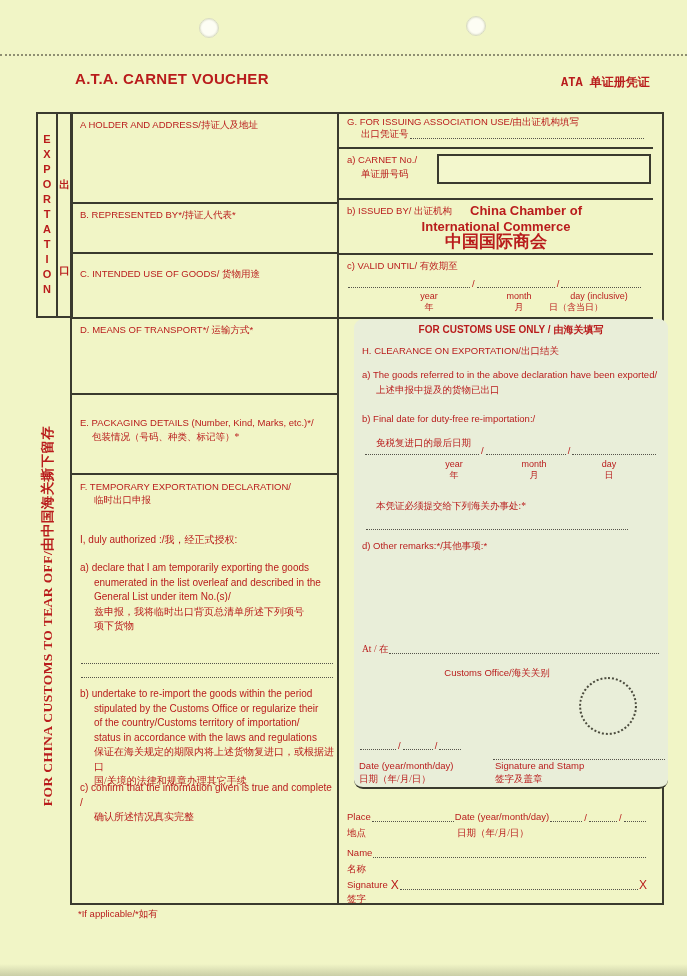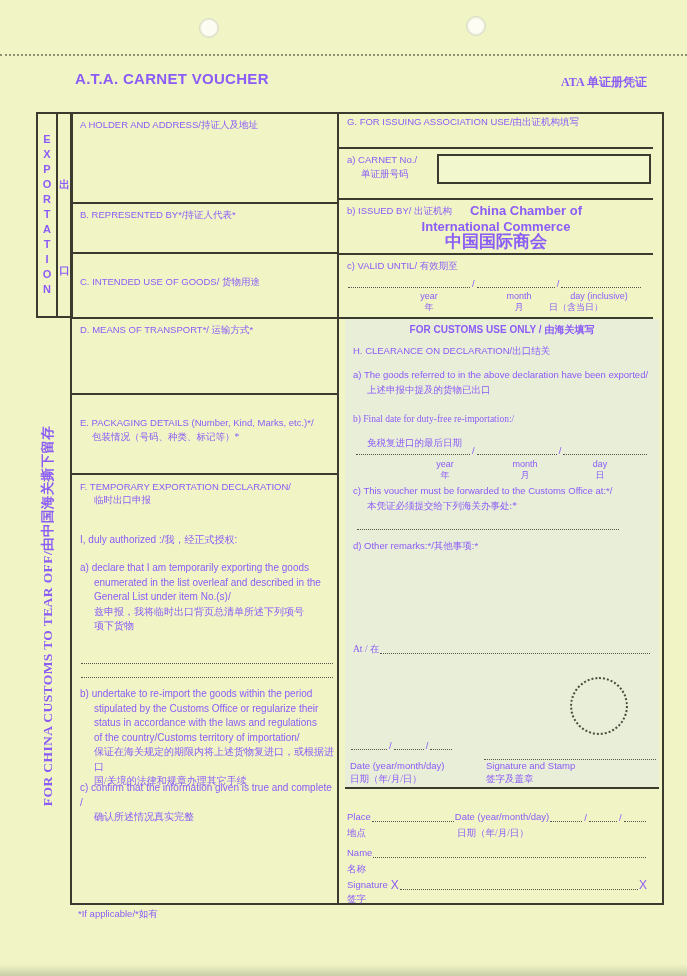--- a/index.html
+++ b/index.html
@@ -1,34 +1,34 @@
 <!DOCTYPE html>
 <html><head>
 <meta charset="utf-8">
 <style>
   html,body { margin:0; padding:0; background:#d8dcc6; }
   .page {
     position:relative; width:687px; height:976px;
     background:#f1f5c6; overflow:hidden;
     font-family:"Liberation Sans","DejaVu Sans",sans-serif;
-    color:#8b5cf6;
+    color:#b91c1c;
   }
   .abs { position:absolute; }
   .cell { position:absolute; box-sizing:border-box; }
   .bb { border-bottom:2px solid #3a3a2e; }
   .br { border-right:2px solid #3a3a2e; }
   .en { font-size:9.5px; line-height:12px; }
   .cn { font-family:"Liberation Serif","DejaVu Serif",serif; }
   .sm { font-size:9px; line-height:11px; }
   .b { font-weight:bold; }
   .perf { position:absolute; left:0; top:54px; width:687px; border-top:2px dotted #8f8f72; }
   .hole { position:absolute; width:18px; height:18px; border-radius:50%;
           background:#fdfdf4; border:1px solid #d9dcc2; box-shadow:inset 0 0 2px #c9ccb2; }
   .title { position:absolute; left:75px; top:70px; font-size:15px; font-weight:bold; letter-spacing:0.3px; }
-  .title-cn { position:absolute; left:561px; top:74px; font-size:12px; font-weight:bold; }
+  .title-cn { position:absolute; left:561px; top:74px; font-size:12px; font-weight:bold;font-family:Liberation Mono, monospace; }
   .main-box { position:absolute; left:70px; top:112px; width:594px; height:793px;
               border:2px solid #3a3a2e; box-sizing:border-box; }
   .spine { position:absolute; border:2px solid #3a3a2e; box-sizing:border-box;
            display:flex; align-items:center; justify-content:center; }
   .vert-upright { writing-mode:vertical-lr; text-orientation:upright;
                   font-weight:bold; font-size:11px; letter-spacing:3px; }
   .cnchar { position:absolute; left:0; width:100%; text-align:center; font-size:10.5px; font-weight:bold; }
   .tearoff { position:absolute; left:-262px; top:607px; width:620px; height:18px;
              transform:rotate(-90deg);
              font-family:"Liberation Serif","DejaVu Serif",serif;
@@ -72,21 +72,21 @@
   <div class="tearoff">FOR CHINA CUSTOMS TO TEAR OFF/由中国海关撕下留存</div>
 
   <div class="main-box">
 
     <div class="cell bb br" style="left:0; top:0; width:267px; height:90px; padding:5px 8px;">
       <div class="en">A   HOLDER AND ADDRESS/持证人及地址</div>
     </div>
     <div class="cell bb br" style="left:0; top:90px; width:267px; height:50px; padding:5px 8px;">
       <div class="en">B.  REPRESENTED BY*/持证人代表*</div>
     </div>
-    <div class="cell bb br" style="left:0; top:140px; width:267px; height:65px; padding:22px 8px;">
+    <div class="cell bb br" style="left:0; top:140px; width:267px; height:65px; padding:14px 8px;">
       <div class="en">C.  INTENDED USE OF GOODS/ 货物用途</div>
     </div>
     <div class="cell bb br" style="left:0; top:205px; width:267px; height:76px; padding:5px 8px;">
       <div class="en">D.  MEANS OF TRANSPORT*/ 运输方式*</div>
     </div>
     <div class="cell bb br" style="left:0; top:281px; width:267px; height:80px; padding:22px 8px;">
       <div class="en">E.  PACKAGING DETAILS (Number, Kind, Marks, etc.)*/</div>
       <div class="en cn" style="padding-left:12px; margin-top:2px;">包装情况（号码、种类、标记等）*</div>
     </div>
 
@@ -103,34 +103,38 @@
         <div class="ind cn">兹申报，我将临时出口背页总清单所述下列项号</div>
         <div class="ind cn">项下货物</div>
       </div>
 
       <div class="dots abs" style="left:8px; top:178px; width:252px;"></div>
       <div class="dots abs" style="left:8px; top:192px; width:252px;"></div>
 
       <div class="decl" style="left:8px; top:212px; width:254px;">
         <div>b) undertake to re-import the goods within the period</div>
         <div class="ind">stipulated by the Customs Office or regularize their</div>
+        <div class="ind">of the country/Customs territory of importation/</div>
         <div class="ind">status in accordance with the laws and regulations</div>
-        <div class="ind">of the country/Customs territory of importation/</div>
         <div class="ind cn">保证在海关规定的期限内将上述货物复进口，或根据进口</div>
         <div class="ind cn">国/关境的法律和规章办理其它手续</div>
       </div>
 
       <div class="decl" style="left:8px; top:306px; width:254px;">
         <div>c) confirm that the information given is true and complete /</div>
         <div class="ind cn">确认所述情况真实完整</div>
       </div>
     </div>
 
     <div class="cell bb" style="left:267px; top:0; width:314px; height:35px; padding:2px 8px;">
       <div class="en">G.  FOR ISSUING ASSOCIATION USE/由出证机构填写</div>
+      <div class="leader" style="padding-left:14px;">
+        <span class="en cn">出口凭证号</span>
+        <span class="dots grow"></span>
+      </div>
     </div>
 
     <div class="cell bb" style="left:267px; top:35px; width:314px; height:51px;">
       <div class="en abs" style="left:8px; top:5px;">a)  CARNET No./</div>
       <div class="en cn abs" style="left:22px; top:19px;">单证册号码</div>
       <div class="carnet-box" style="left:98px; top:5px; width:210px; height:26px;"></div>
     </div>
 
     <div class="cell bb" style="left:267px; top:86px; width:314px; height:55px;">
       <div class="en abs" style="left:8px; top:5px;">b)  ISSUED BY/ 出证机构</div>
@@ -151,53 +155,53 @@
         <span class="dots" style="width:80px;"></span>
       </div>
       <span class="sm abs" style="left:30px; top:36px; width:120px; text-align:center;">year</span>
       <span class="sm abs" style="left:150px; top:36px; width:60px; text-align:center;">month</span>
       <span class="sm abs" style="left:210px; top:36px; width:100px; text-align:center;">day (inclusive)</span>
       <span class="sm cn abs" style="left:30px; top:47px; width:120px; text-align:center;">年</span>
       <span class="sm cn abs" style="left:150px; top:47px; width:60px; text-align:center;">月</span>
       <span class="sm cn abs" style="left:210px; top:47px; width:100px; text-align:left;">日（含当日）</span>
     </div>
 
-    <div class="cell bb" style="left:273px; top:205px; width:314px; height:470px; background:#e9eed9;">
+    <div class="cell bb" style="left:282px; top:205px; width:314px; height:470px; background:#e9eed9;border-radius:9px;">
       <div class="en b abs" style="left:0; top:5px; width:100%; text-align:center; font-size:10px;">FOR CUSTOMS USE ONLY / 由海关填写</div>
-      <div class="en abs" style="left:8px; top:26px;">H.  CLEARANCE ON DECLARATION/出口结关</div>
+      <div class="en abs" style="left:8px; top:26px;">H.  CLEARANCE ON EXPORTATION/出口结关</div>
 
       <div class="en abs" style="left:8px; top:50px;">a)  The goods referred to in the above declaration have been exported/</div>
       <div class="en cn abs" style="left:22px; top:65px;">上述申报中提及的货物已出口</div>
 
-      <div class="en abs" style="left:8px; top:94px;font-family:Liberation Serif, serif;">b)  Final date for duty-free re-importation:/</div>
+      <div class="en abs" style="left:8px; top:94px;">b)  Final date for duty-free re-importation:/</div>
       <div class="en cn abs" style="left:22px; top:118px;">免税复进口的最后日期</div>
       <div class="leader abs" style="left:10px; top:125px; width:296px;">
         <span class="dots" style="width:114px;"></span>
           <span class="slash">/</span>
         <span class="dots" style="width:80px;"></span>
           <span class="slash">/</span>
         <span class="dots" style="width:84px;"></span>
       </div>
       <span class="sm abs" style="left:40px; top:140px; width:120px; text-align:center;">year</span>
       <span class="sm abs" style="left:150px; top:140px; width:60px; text-align:center;">month</span>
       <span class="sm abs" style="left:225px; top:140px; width:60px; text-align:center;">day</span>
       <span class="sm cn abs" style="left:40px; top:151px; width:120px; text-align:center;">年</span>
       <span class="sm cn abs" style="left:150px; top:151px; width:60px; text-align:center;">月</span>
       <span class="sm cn abs" style="left:225px; top:151px; width:60px; text-align:center;">日</span>
 
-      <div class="en abs" style="left:8px; top:166px;">c)  This voucher must be forwarded to the Customs Office at:*/</div>
       <div class="en cn abs" style="left:22px; top:181px;text-align:right;">本凭证必须提交给下列海关办事处:*</div>
       <div class="dots abs" style="left:11px; top:200px; width:262px;"></div>
 
       <div class="en abs" style="left:8px; top:221px;">d)  Other remarks:*/其他事项:*</div>
 
       <div class="leader abs" style="left:8px; top:324px; width:298px;">
         <span class="en cn">At / 在</span>
         <span class="dots grow"></span>
       </div>
+      <div class="en abs" style="left:8px; top:348px; width:270px; text-align:center;">Customs Office/海关关别</div>
 
       <div class="stamp-circle" style="left:225px; top:358px;"></div>
 
       <div class="leader abs" style="left:5px; top:420px; width:108px;">
         <span class="dots" style="width:36px;"></span>
           <span class="slash">/</span>
         <span class="dots" style="width:30px;"></span>
           <span class="slash">/</span>
         <span class="dots" style="width:22px;"></span>
       </div>

